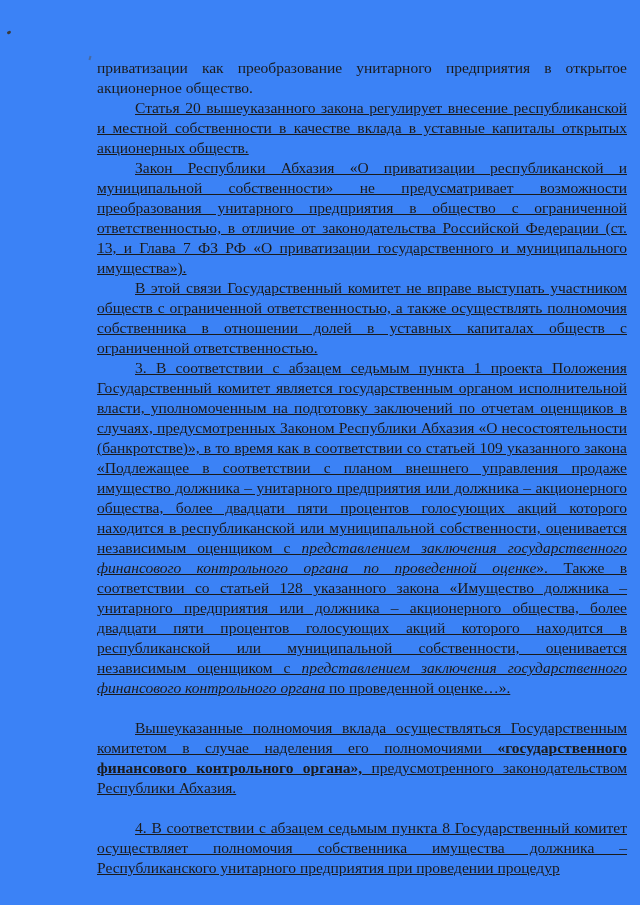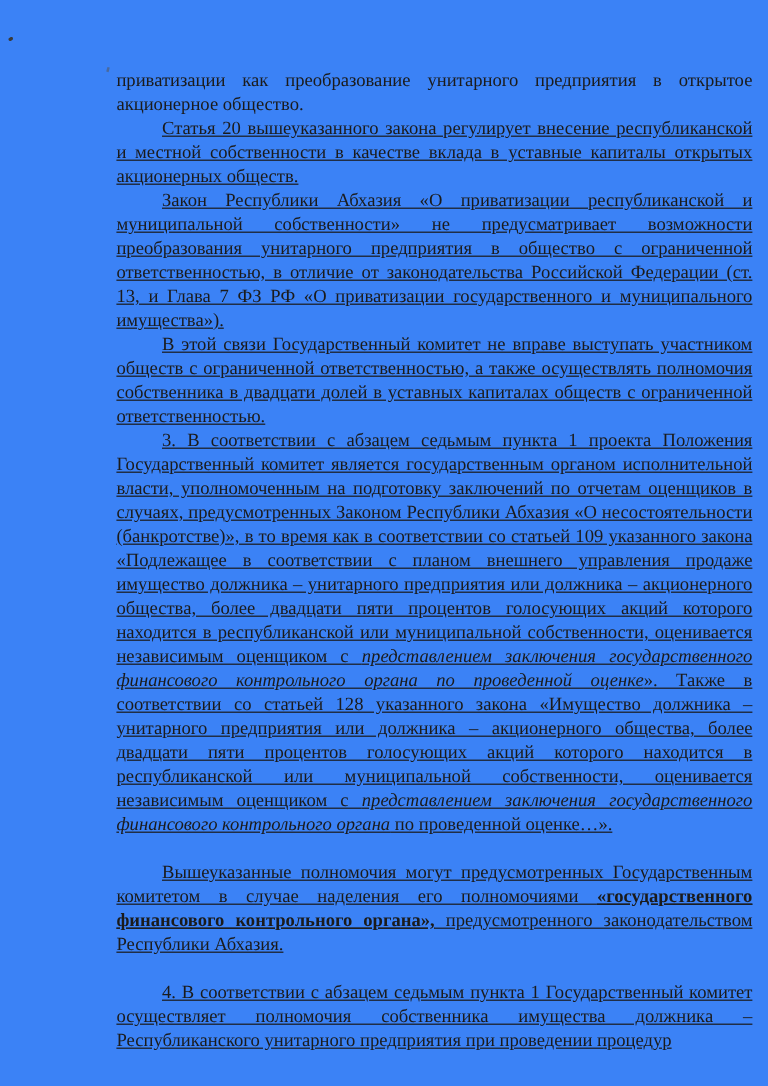--- a/index.html
+++ b/index.html
@@ -54,18 +54,18 @@
 </head>
 <body>
 
 <div class="page">
   <span class="artifact-dot"></span>
   <span class="artifact-tick"></span>
   <div class="doc">
       <p><span>приватизации как преобразование унитарного предприятия в открытое акционерное общество.</span></p>
       <p class="indent"><span>Статья 20 вышеуказанного закона регулирует внесение республиканской и местной собственности в качестве вклада в уставные капиталы открытых акционерных обществ.</span></p>
       <p class="indent"><span>Закон Республики Абхазия «О приватизации республиканской и муниципальной собственности» не предусматривает возможности преобразования унитарного предприятия в общество с ограниченной ответственностью, в отличие от законодательства Российской Федерации (ст. 13, и Глава 7 ФЗ РФ «О приватизации государственного и муниципального имущества»).</span></p>
-      <p class="indent"><span>В этой связи Государственный комитет не вправе выступать участником обществ с ограниченной ответственностью, а также осуществлять полномочия собственника в двадцати долей в уставных капиталах обществ с ограниченной ответственностью.</span></p>
+      <p class="indent"><span>В этой связи Государственный комитет не вправе выступать участником обществ с ограниченной ответственностью, а также осуществлять полномочия собственника в отношении долей в уставных капиталах обществ с ограниченной ответственностью.</span></p>
       <p class="indent"><span>3. В соответствии с абзацем седьмым пункта 1 проекта Положения Государственный комитет является государственным органом исполнительной власти, уполномоченным на подготовку заключений по отчетам оценщиков в случаях, предусмотренных Законом Республики Абхазия «О несостоятельности (банкротстве)», в то время как в соответствии со статьей 109 указанного закона «Подлежащее  в соответствии с планом внешнего управления продаже имущество должника – унитарного предприятия или должника – акционерного общества, более двадцати пяти процентов голосующих акций которого находится в республиканской или муниципальной собственности, оценивается независимым оценщиком с </span><span class="run-italic">представлением заключения государственного финансового контрольного органа по проведенной оценке</span><span>». Также в соответствии со статьей 128 указанного закона «Имущество должника – унитарного предприятия или должника – акционерного общества, более двадцати пяти процентов голосующих акций которого находится в республиканской или муниципальной собственности, оценивается независимым оценщиком с </span><span class="run-italic">представлением заключения государственного финансового контрольного органа</span><span> по проведенной оценке…».</span></p>
-      <p class="indent space-before"><span>Вышеуказанные полномочия могут предусмотренных Государственным комитетом в случае наделения его полномочиями </span><span class="run-bold run-underline">«государственного финансового контрольного органа»,</span><span> предусмотренного законодательством Республики Абхазия.</span></p>
-      <p class="indent space-before"><span>4. В соответствии с  абзацем седьмым пункта 1  Государственный комитет осуществляет полномочия собственника имущества должника – Республиканского унитарного предприятия при проведении процедур</span></p>
+      <p class="indent space-before"><span>Вышеуказанные полномочия вклада осуществляться Государственным комитетом в случае наделения его полномочиями </span><span class="run-bold run-underline">«государственного финансового контрольного органа»,</span><span> предусмотренного законодательством Республики Абхазия.</span></p>
+      <p class="indent space-before"><span>4. В соответствии с  абзацем седьмым пункта 8  Государственный комитет осуществляет полномочия собственника имущества должника – Республиканского унитарного предприятия при проведении процедур</span></p>
     </div>
 </div>
 
 </body></html>

